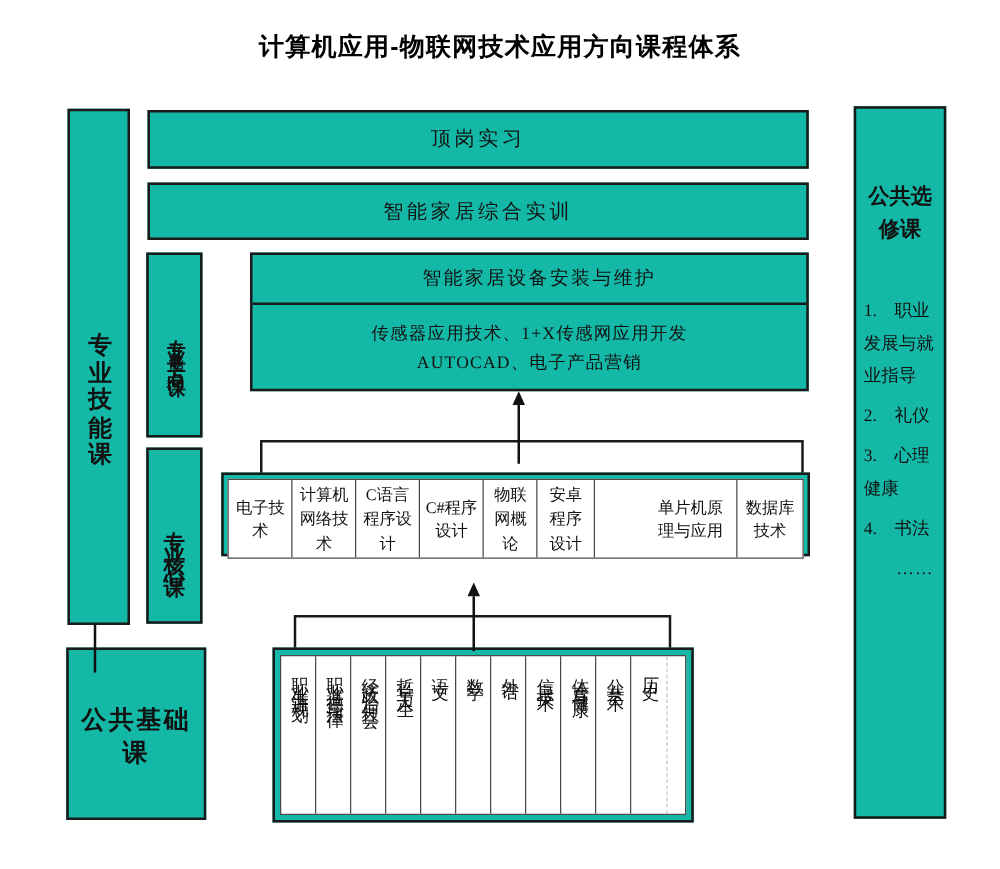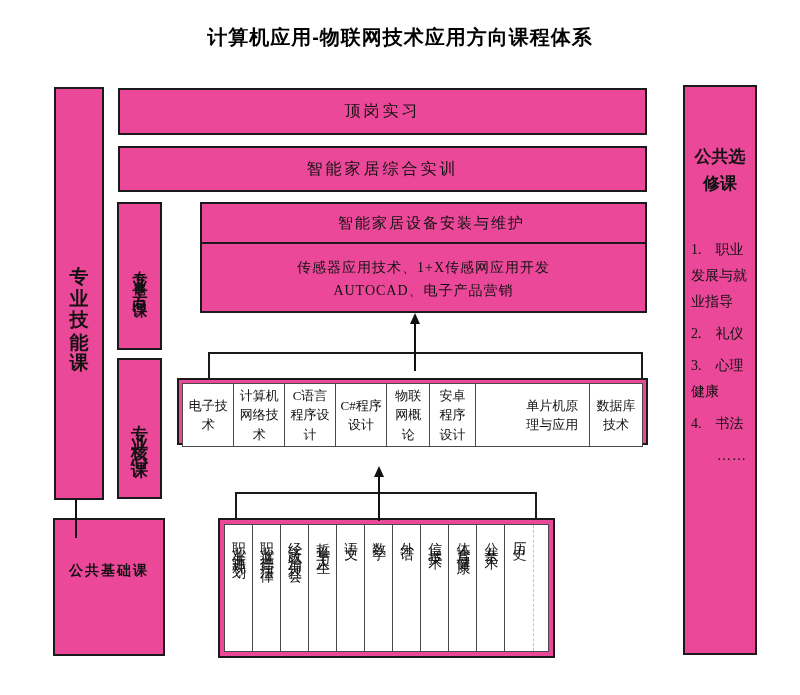--- a/index.html
+++ b/index.html
@@ -6,21 +6,21 @@
   .canvas{
     position:relative;width:800px;height:695px;background:#ffffff;
     font-family:"Liberation Serif","DejaVu Serif",serif;color:#111;
     overflow:hidden;
   }
   .title{
     position:absolute;left:0;top:24px;width:100%;text-align:center;
     font-family:"Liberation Sans","DejaVu Sans",sans-serif;
     font-weight:bold;font-size:20px;letter-spacing:1px;color:#000;
   }
-  .box{position:absolute;border:2.5px solid #1a1a1a;background:#ec4899;box-sizing:border-box;}
+  .box{position:absolute;border:2.5px solid #1a1a1a;background:#14b8a6;box-sizing:border-box;}
   
   .v-box{display:flex;align-items:center;justify-content:center;}
   .vtext{
     writing-mode:vertical-rl;text-orientation:upright;
     font-weight:bold;white-space:nowrap;
   }
   .skill{left:54px;top:87px;width:50px;height:413px;z-index:2;}
   .skill .vtext{font-size:19px;letter-spacing:22px;padding-top:22px;}
   .direction{left:117px;top:202px;width:45px;height:148px;z-index:2;}
   .direction .vtext{font-size:15px;letter-spacing:6px;padding-top:4px;}
@@ -62,21 +62,21 @@
     border-right:1px solid #4a4a4a;box-sizing:border-box;overflow:hidden;
     display:flex;justify-content:center;padding-top:6px;
   }
   .bcell .vtext2{
     writing-mode:vertical-rl;text-orientation:upright;font-size:14px;letter-spacing:4.5px;font-weight:normal;
   }
   .bcell.last{border-right:1px dashed #c4c4c4;}
   .bspacer{border:none;}
   
   .basic-label{left:53px;top:518px;width:112px;height:138px;text-align:center;
-    font-weight:bold;font-size:14px;letter-spacing:2px;padding-top:42px;z-index:2;}
+    font-weight:bold;font-size:20px;letter-spacing:2px;padding-top:42px;z-index:2;}
   
   .elective{left:683px;top:85px;width:74px;height:570px;z-index:2;padding:0 6px;box-sizing:border-box;}
   .elective-title{margin-top:56px;text-align:center;font-weight:bold;font-size:17px;line-height:27px;}
   .e-item{margin-top:0;font-size:14px;line-height:26px;}
   .e-item.first{margin-top:40px;}
   .e-item.gap{margin-top:6px;}
   .e-item.ellipsis{padding-left:26px;letter-spacing:1px;}
   
   .arrow{position:absolute;z-index:3;width:12px;display:flex;flex-direction:column;align-items:center;}
   .arrow-head{width:0;height:0;border-left:5.5px solid transparent;border-right:5.5px solid transparent;border-bottom:11px solid #111;}

